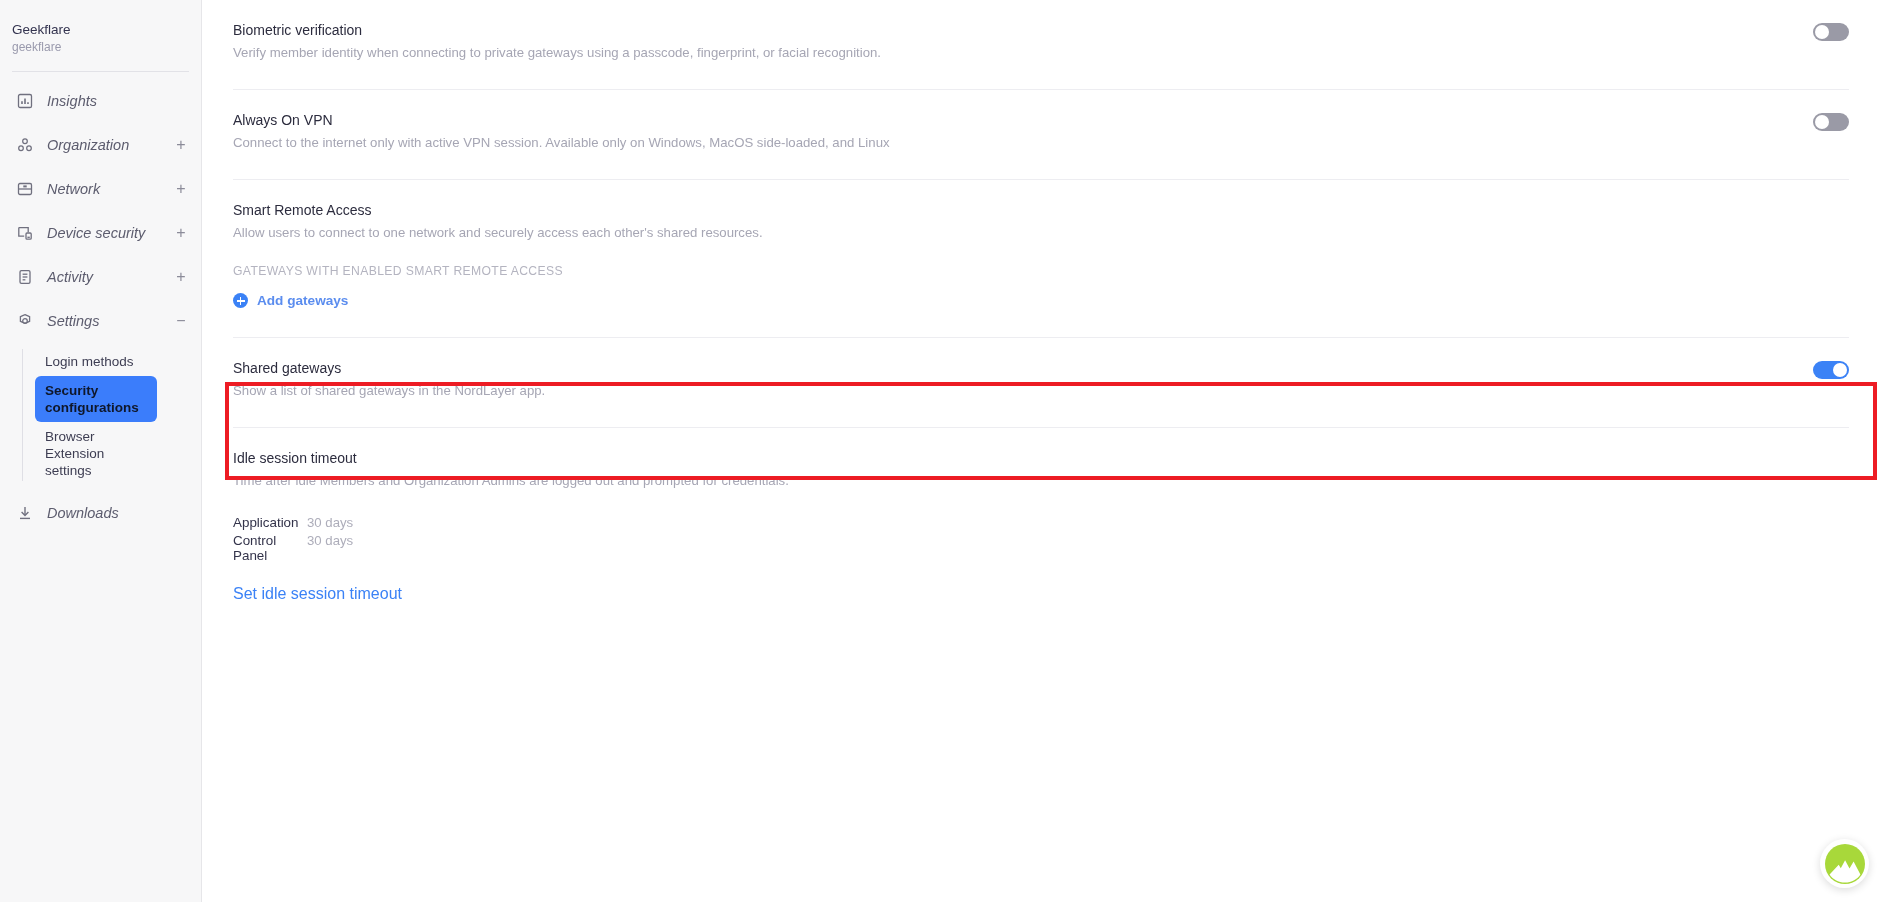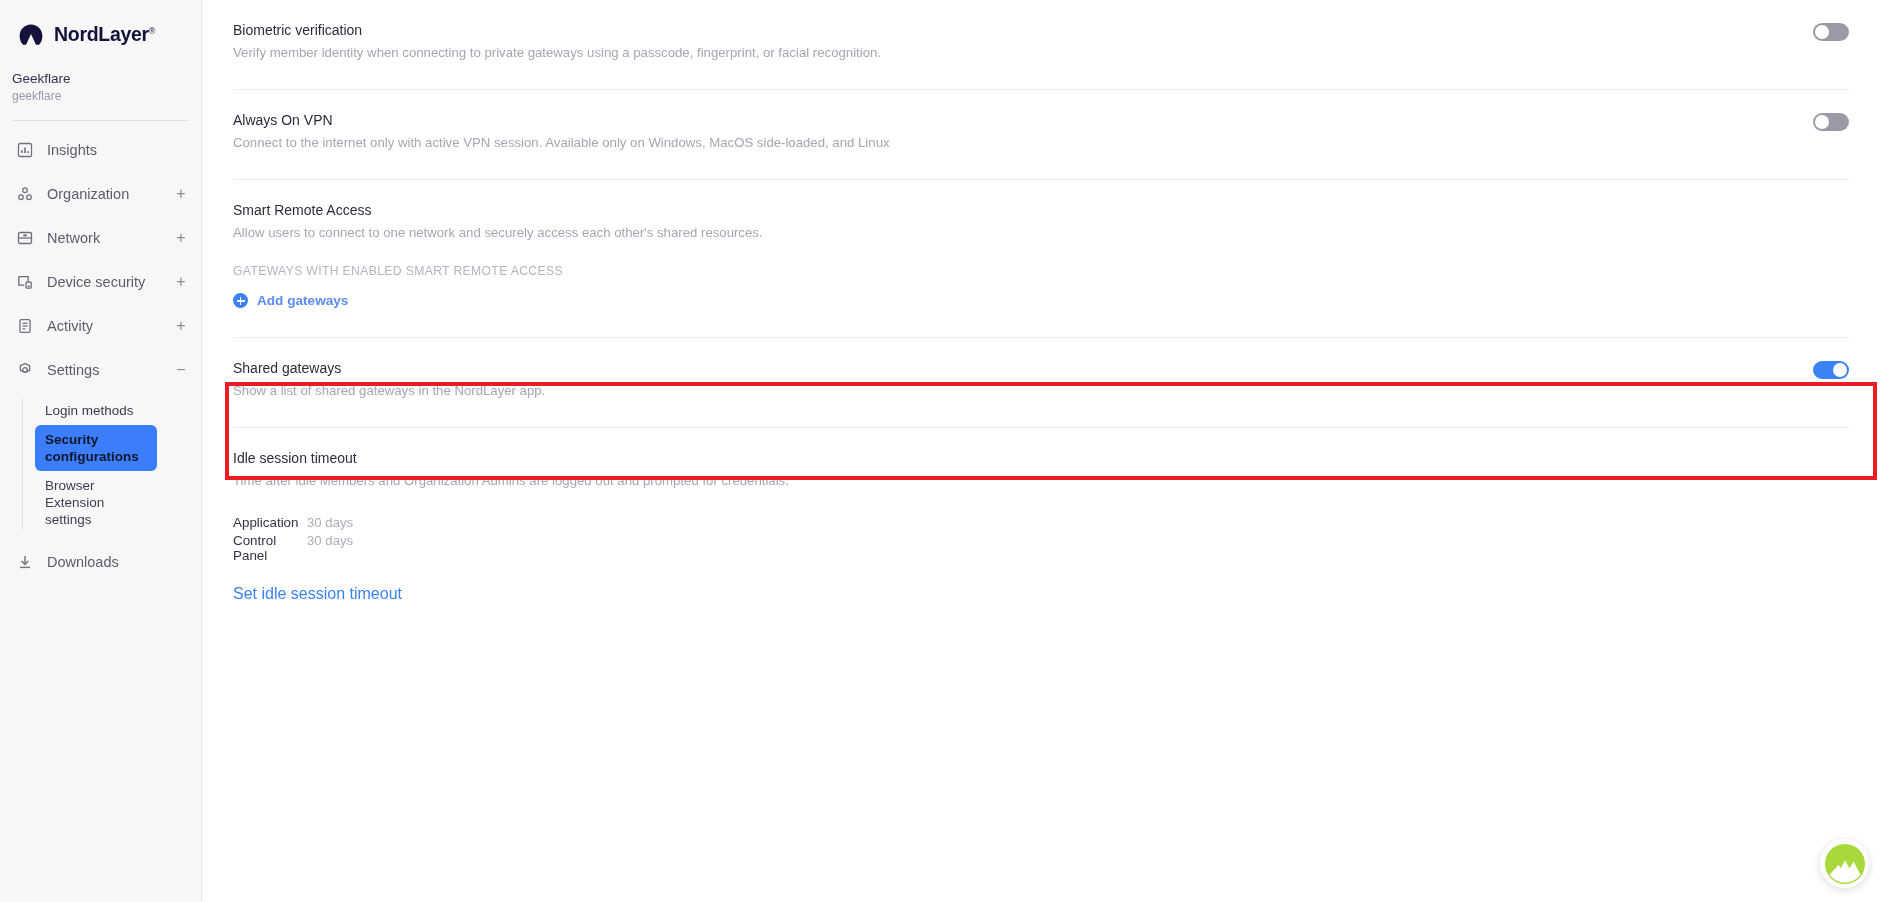--- a/index.html
+++ b/index.html
@@ -70,20 +70,21 @@
     width: 18px; height: 18px; flex: 0 0 18px;
     margin-right: 13px;
     display: flex; align-items: center; justify-content: center;
     color: #70707f;
   }
   .nav-label {
     font-size: 14.5px;
     color: #5c5c6e;
     flex: 1 1 auto;
     white-space: nowrap;
+    font-style: italic;
   }
   .nav-expander {
     font-size: 16px;
     color: #8b8b99;
     line-height: 1;
     width: 12px;
     text-align: center;
     font-weight: 400;
   }
 
@@ -261,26 +262,20 @@
     z-index: 50;
   }
 </style>
 </head>
 <body>
 
 <div id="app">
 
   <aside id="sidebar">
 
-    <div class="brand">
-      <svg class="brand-mark" viewBox="0 0 32 32">
-        <path d="M16 4 C8.5 4 3 10 3 17 c0 4 1.4 7.6 3.9 10.2 l3.4 -0.1 L16 14.8 l5.7 12.3 l3.4 0.1 C27.6 24.6 29 21 29 17 C29 10 23.5 4 16 4 Z" fill="#12123b"></path>
-      </svg>
-      <span class="brand-word"><span>NordLayer</span><span class="brand-reg">®</span></span>
-    </div>
 
     <div class="org-block">
       <div class="org-name">Geekflare</div>
       <div class="org-slug">geekflare</div>
     </div>
     <div class="sb-divider"></div>
 
     <nav class="nav">
 
       <div class="nav-item">

